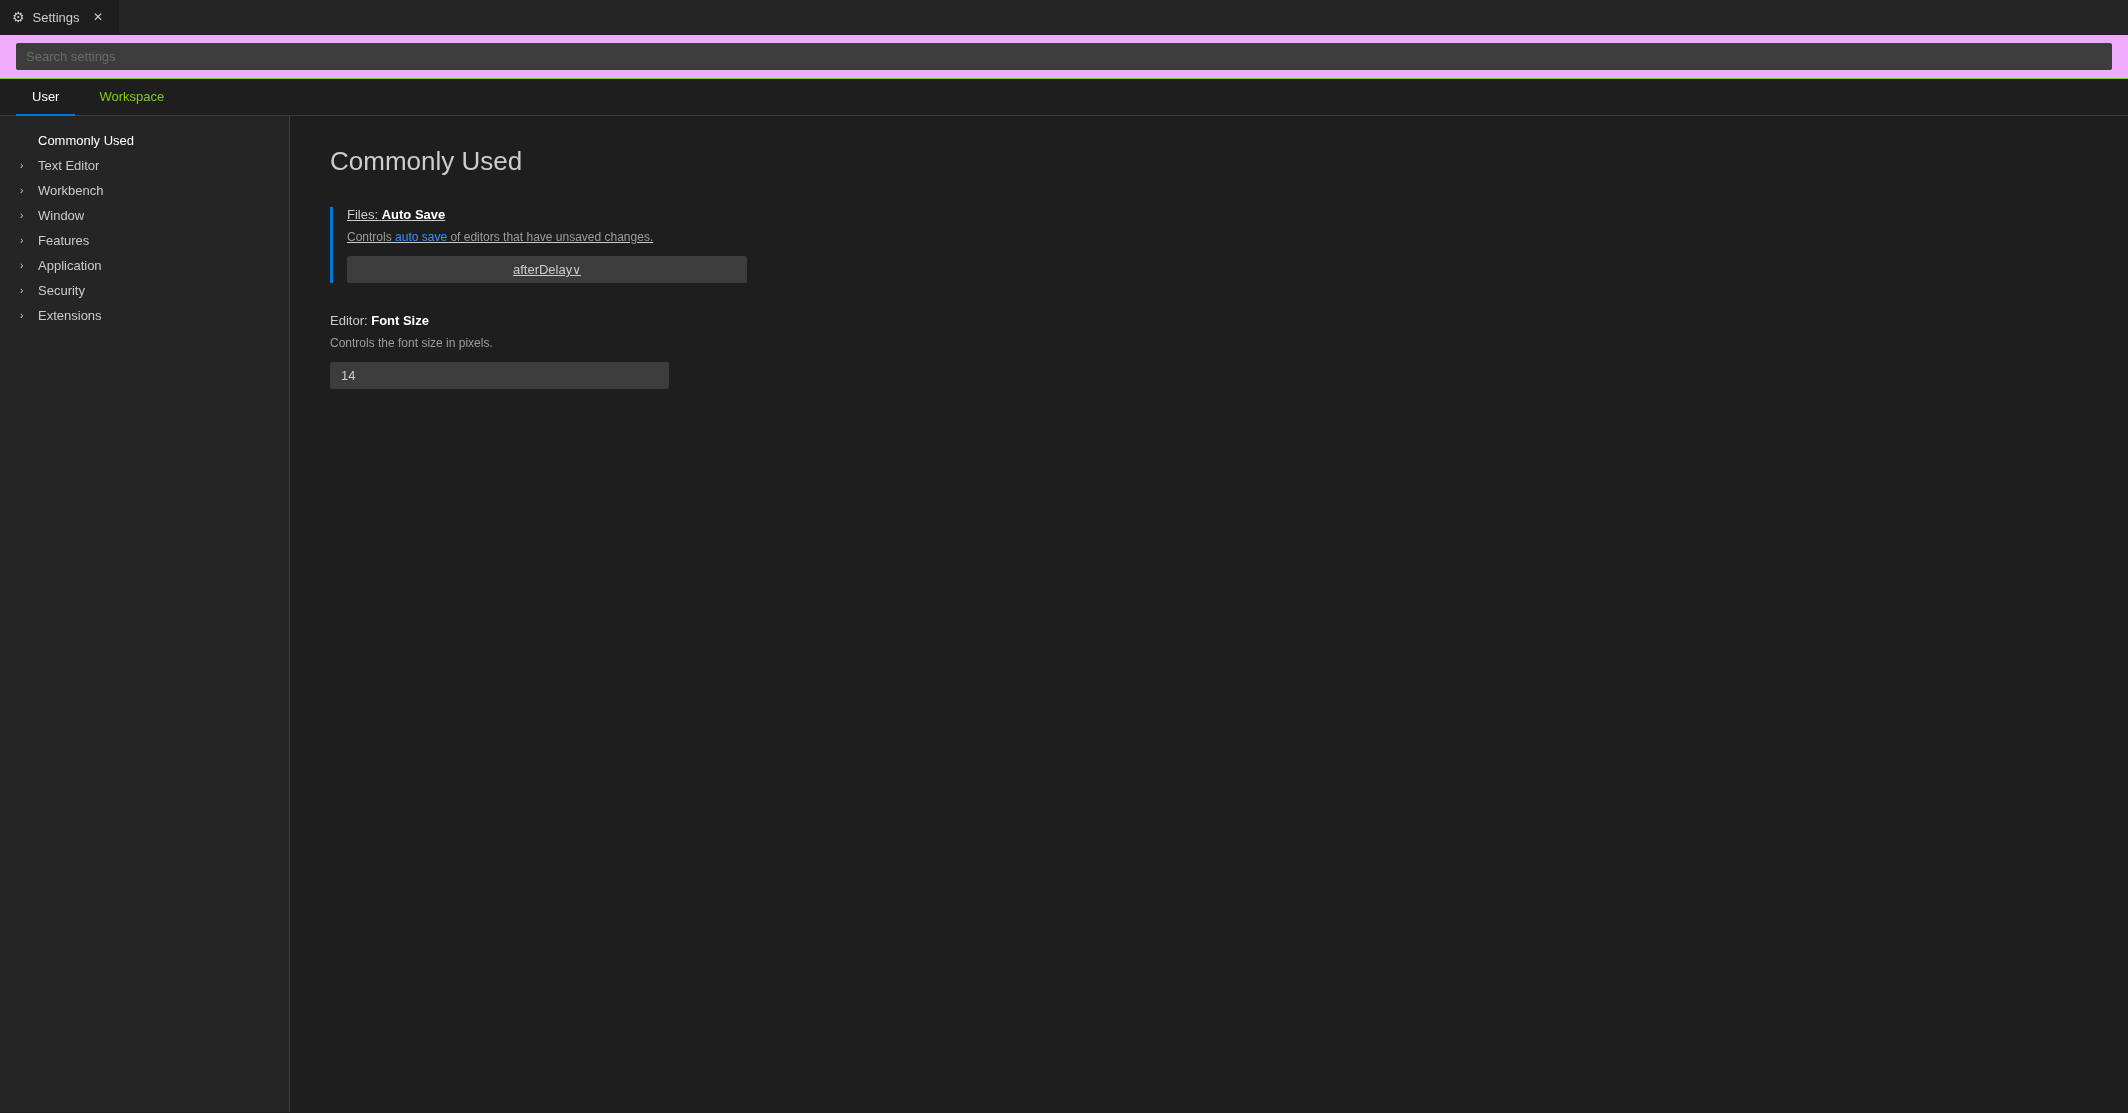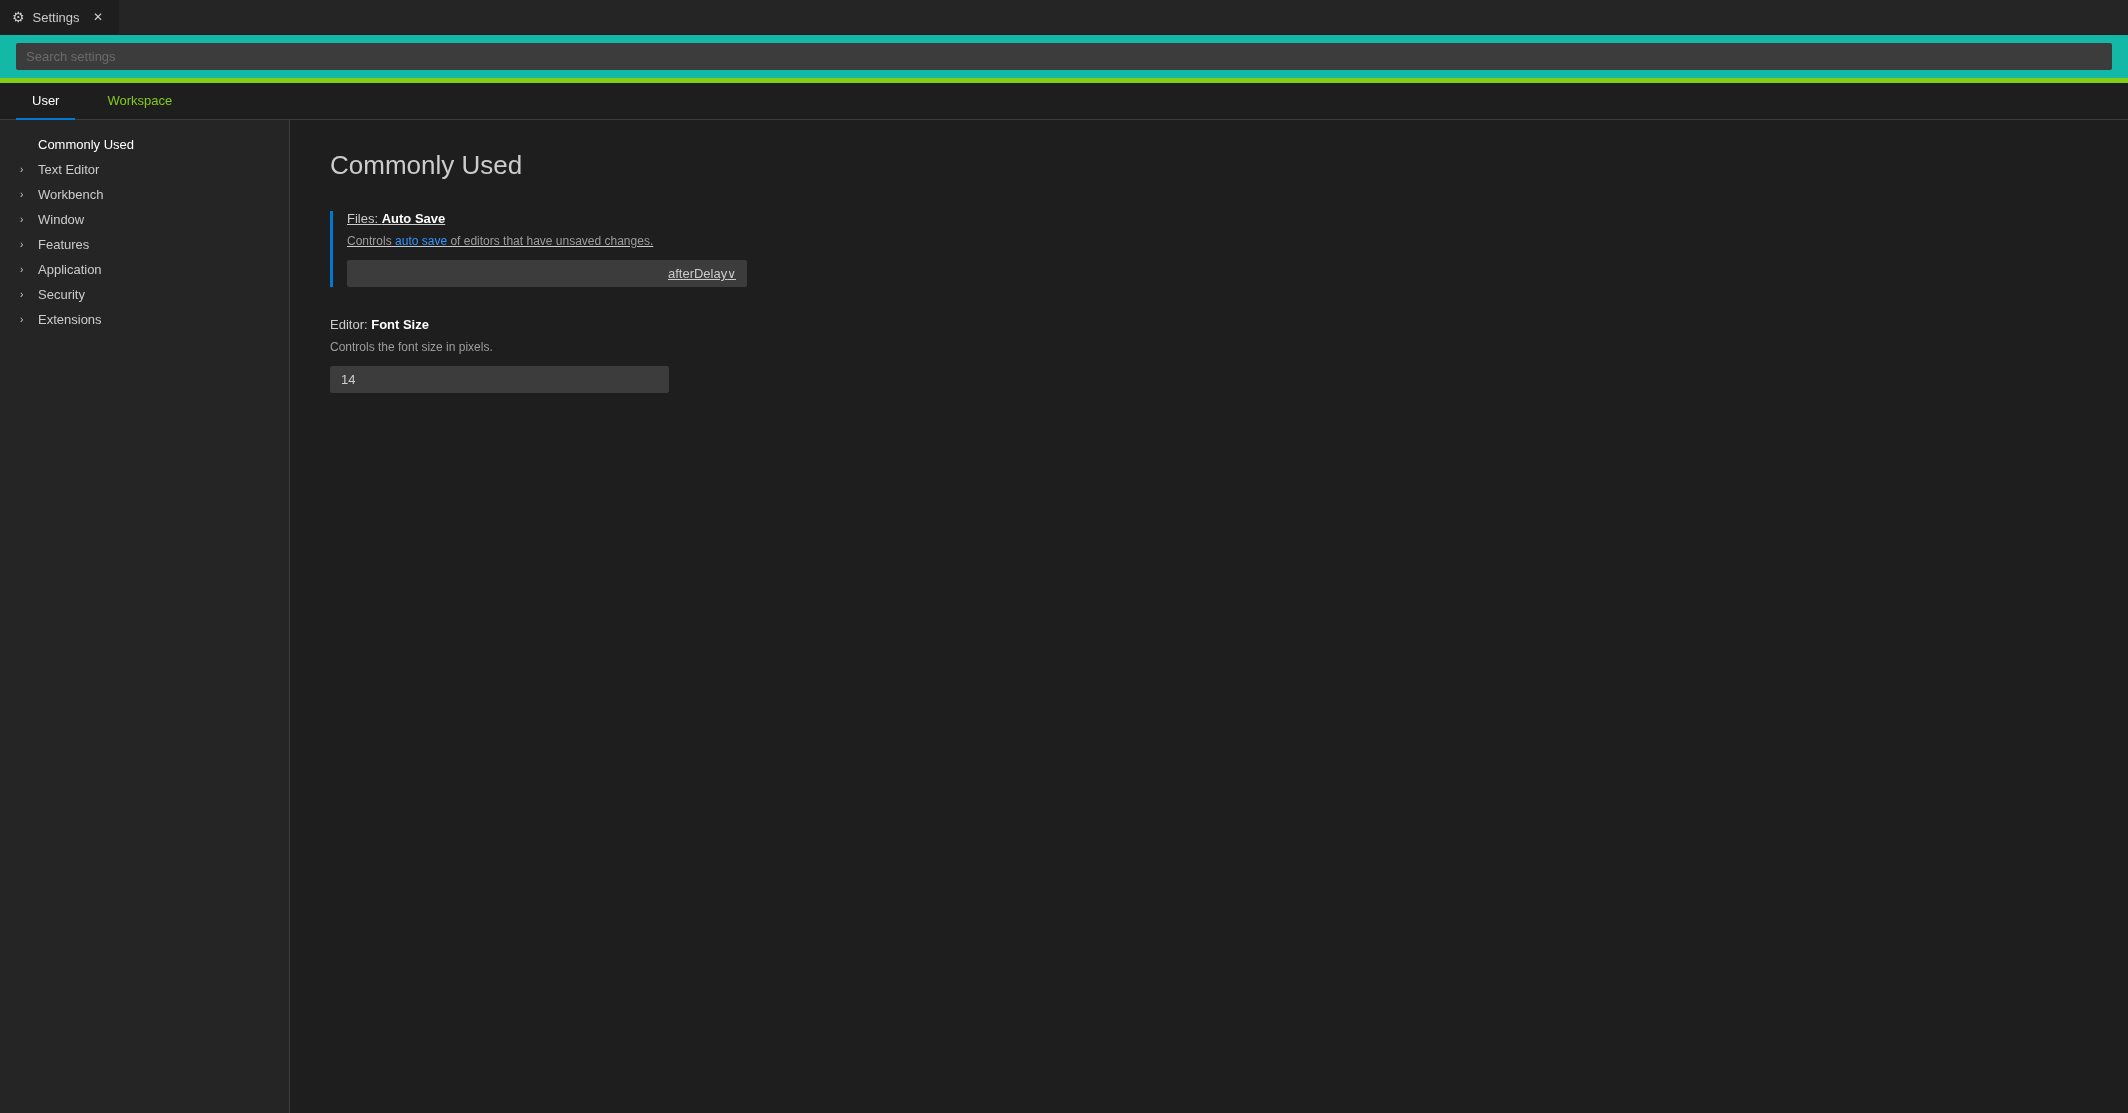--- a/index.html
+++ b/index.html
@@ -45,23 +45,23 @@
       align-items: center;
       justify-content: center;
       border-radius: 3px;
       cursor: pointer;
       font-size: 12px;
       color: #cccccc;
     }
 
     
     .search-bar {
-      background: #14b8a6;
+      background: #f0abfc;
       padding: 8px 16px;
-      border-bottom: 5px solid #84cc16;
+      border-bottom: 1px solid #84cc16;
     }
     .search-input {
       width: 100%;
       background: #3c3c3c;
       border: none;
       color: #cccccc;
       font-size: 13px;
       padding: 6px 10px;
       outline: none;
       border-radius: 2px;
@@ -74,21 +74,21 @@
       flex-direction: column;
       height: calc(100vh - 35px - 45px);
     }
 
     
     .settings-tabs {
       display: flex;
       padding: 0 16px;
       background: #1e1e1e;
       border-bottom: 1px solid #3c3c3c;
-      gap: 16px;
+      gap: 8px;
     }
     .settings-tab {
       padding: 10px 16px;
       cursor: pointer;
       color: #84cc16;
       font-size: 13px;
       border-bottom: 2px solid transparent;
       margin-bottom: -1px;
     }
     .settings-tab.active {
@@ -183,21 +183,21 @@
     .setting-dropdown {
       display: flex;
       align-items: center;
       background: #3c3c3c;
       border: 1px solid #3c3c3c;
       color: #cccccc;
       padding: 5px 10px;
       font-size: 13px;
       cursor: pointer;
       width: 400px;
-      justify-content: flex-end;
+      justify-content: center;
       border-radius: 2px;
     }
     .dropdown-arrow {
       font-size: 12px;
       color: #cccccc;
     }
 
     
     .setting-number-input {
       background: #3c3c3c;

